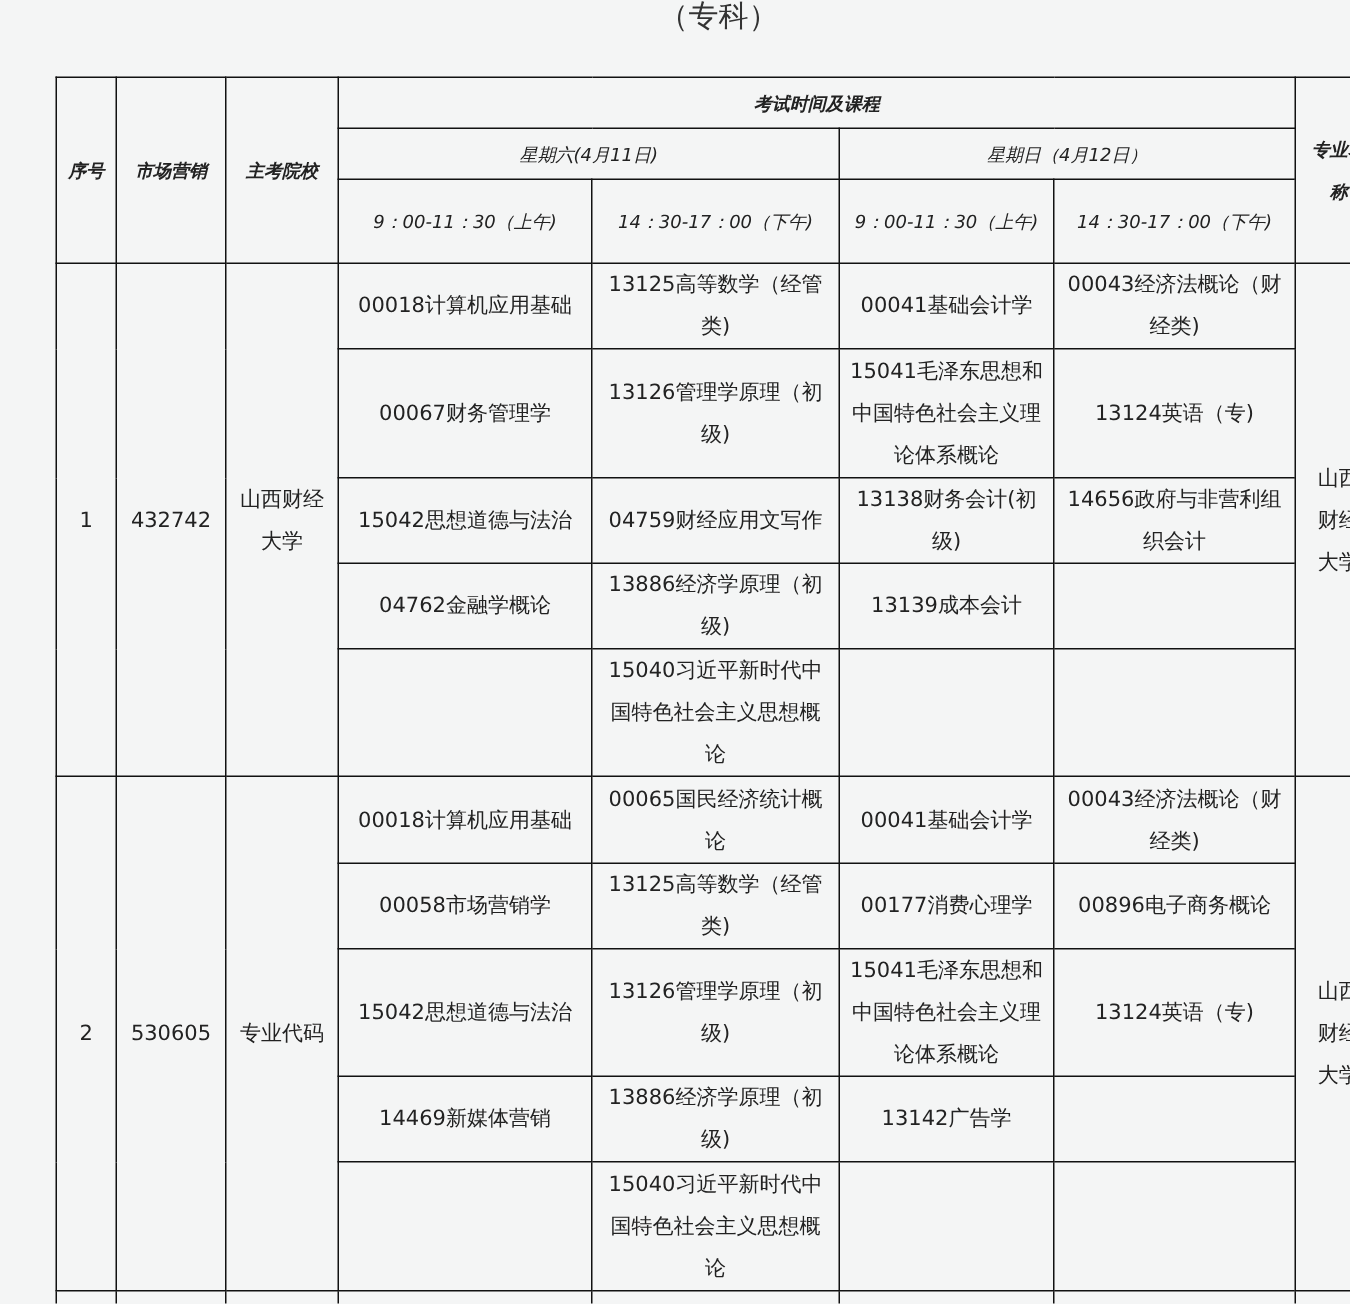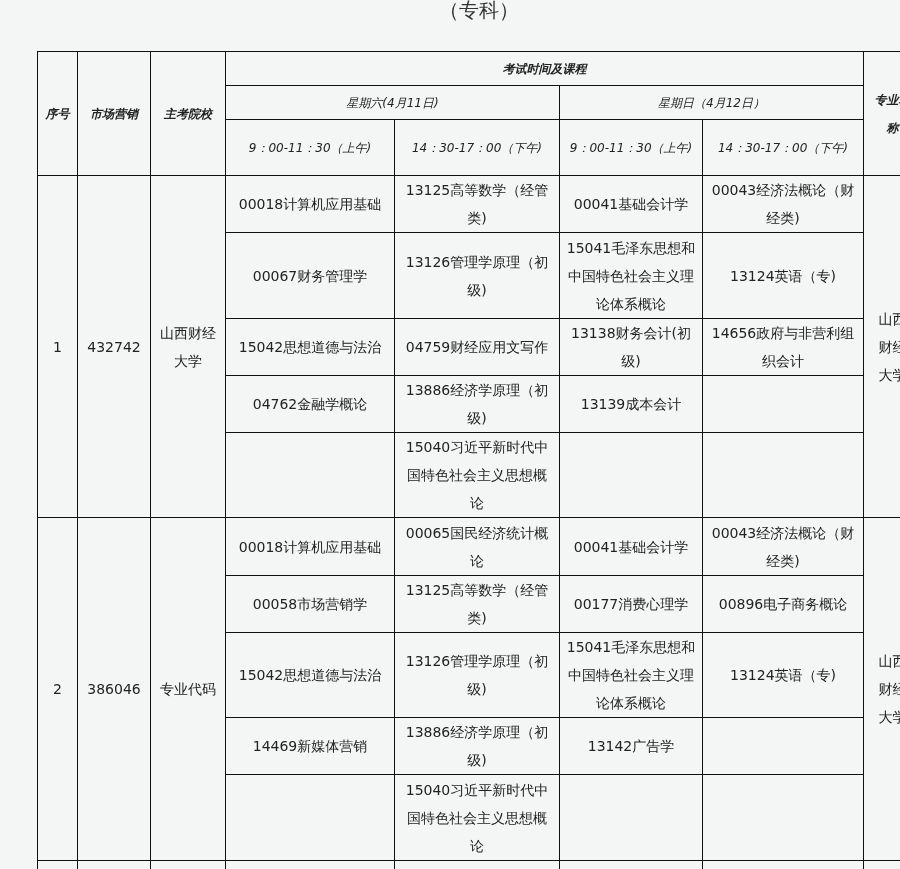--- a/index.html
+++ b/index.html
@@ -125,21 +125,21 @@
       </tr>
       <tr style="height:85px">
         <td></td>
         <td>15040习近平新时代中国特色社会主义思想概论</td>
         <td></td>
         <td></td>
       </tr>
 
       <tr style="height:58px">
         <td rowspan="5">2</td>
-        <td rowspan="5">386046</td>
+        <td rowspan="5">530605</td>
         <td rowspan="5">专业代码</td>
         <td>00018计算机应用基础</td>
         <td>00065国民经济统计概论</td>
         <td>00041基础会计学</td>
         <td>00043经济法概论（财经类)</td>
         <td rowspan="5" style="padding:0 12px">山西财经大学</td>
       </tr>
       <tr style="height:57px">
         <td>00058市场营销学</td>
         <td>13125高等数学（经管类)</td>

